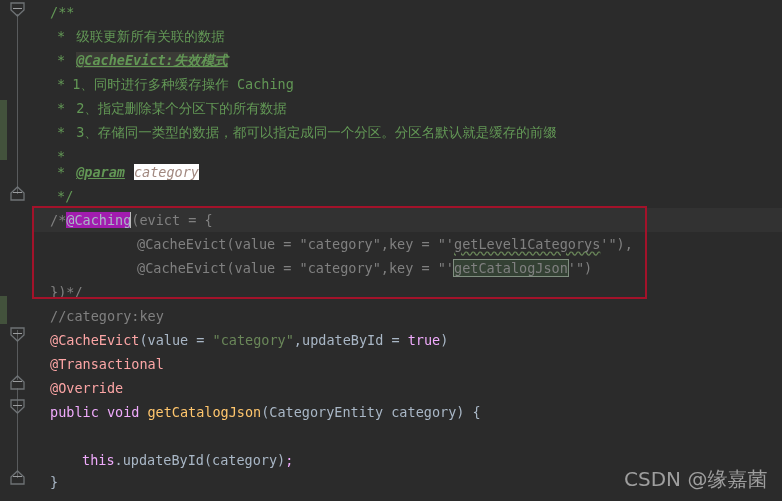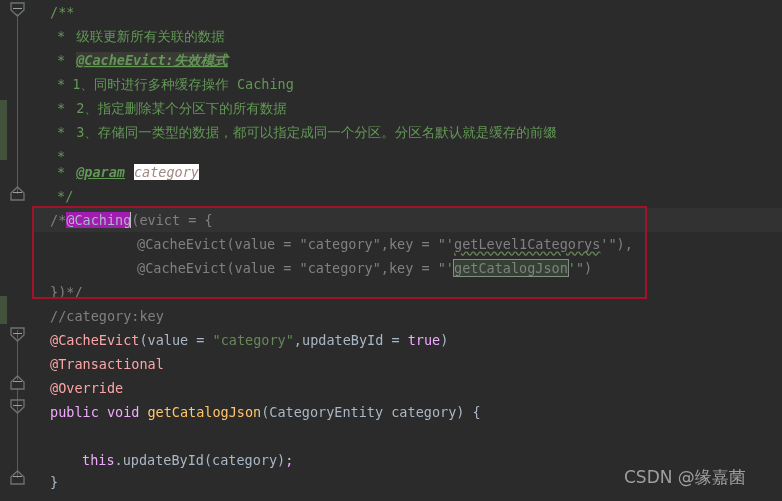--- a/index.html
+++ b/index.html
@@ -125,21 +125,21 @@
     box-sizing: border-box;
     pointer-events: none;
     z-index: 5;
   }
 
   
   .watermark {
     position: absolute;
     color: #b8b8b8;
     font-family: "DejaVu Sans", "Liberation Sans", sans-serif;
-    font-size: 17px;
+    font-size: 20px;
     opacity: 0.82;
     z-index: 6;
     white-space: pre;
   }
 </style>
 </head>
 <body>
 
 <div id="editor-root">
 

